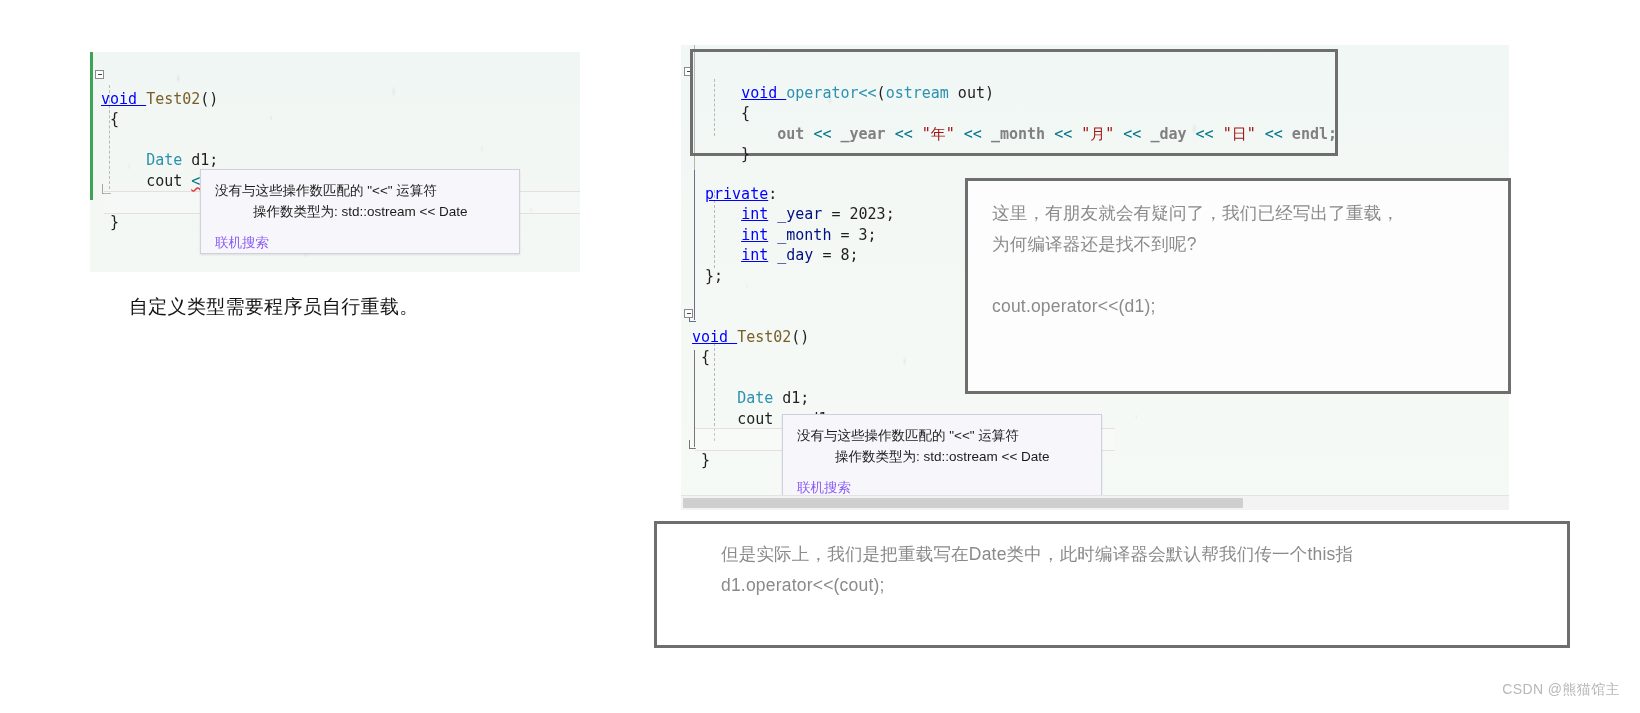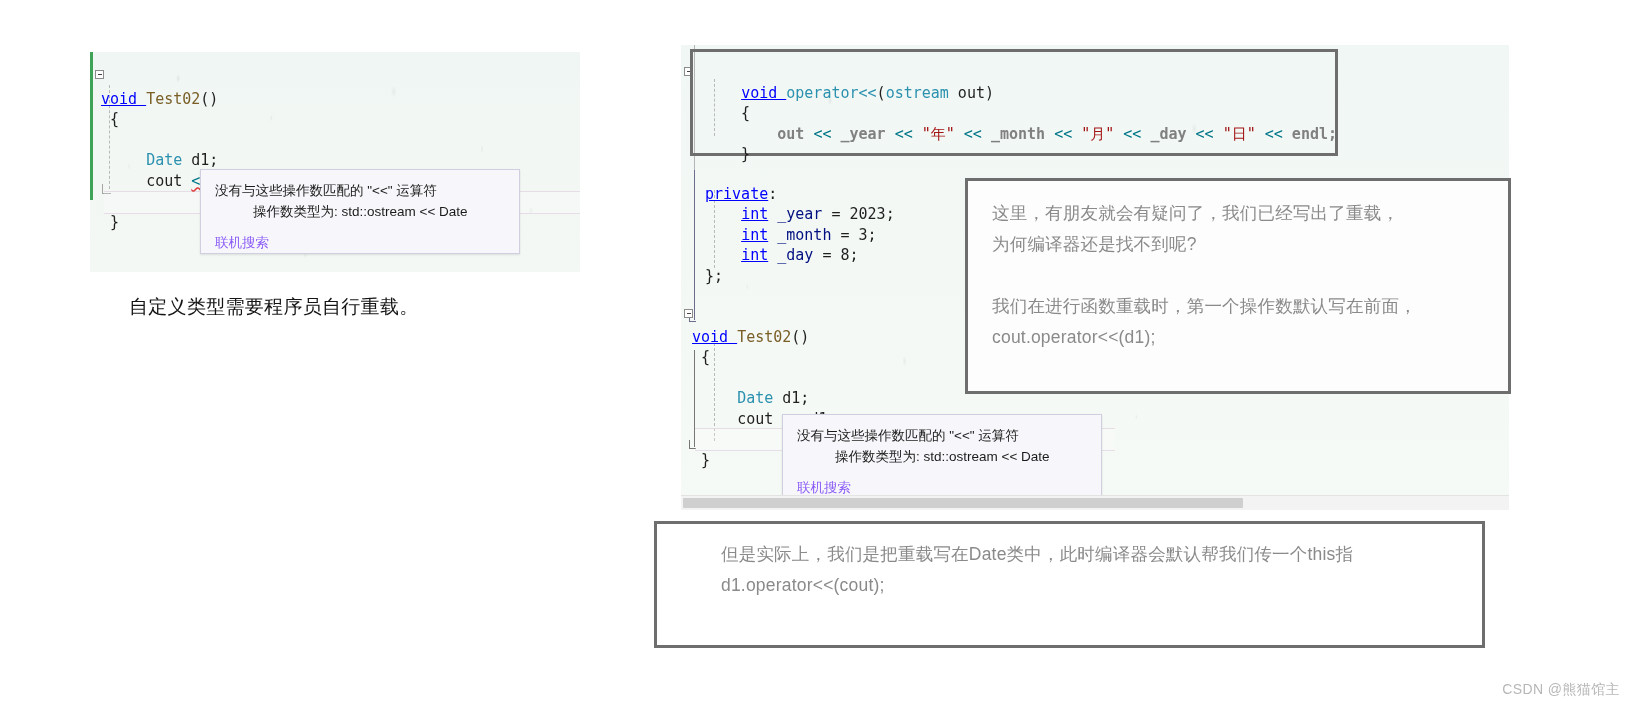--- a/index.html
+++ b/index.html
@@ -324,22 +324,21 @@
 
   <div class="hscroll-track">
     <div class="hscroll-thumb"></div>
   </div>
 </div>
 
 <div class="note-box opaque" style="left:965px; top:178px; width:546px; height:216px;">
   <div>这里，有朋友就会有疑问了，我们已经写出了重载，</div>
   <div>为何编译器还是找不到呢?</div>
   <div class="blank"></div>
-  <div>我们在进行函数重载时，第一个操作数默认写在前面，</div>
   <div>cout.operator&lt;&lt;(d1);</div>
 </div>
 
-<div class="note-box" style="left:654px; top:521px; width:831px; height:127px; padding-top:15px; padding-left:64px; background:#ffffff;">
+<div class="note-box" style="left:654px; top:521px; width:916px; height:127px; padding-top:15px; padding-left:64px; background:#ffffff;">
   <div>但是实际上，我们是把重载写在Date类中，此时编译器会默认帮我们传一个this指</div>
   <div>d1.operator&lt;&lt;(cout);</div>
 </div>
 
 <div id="watermark">CSDN @熊猫馆主</div>
 
 </body></html>

